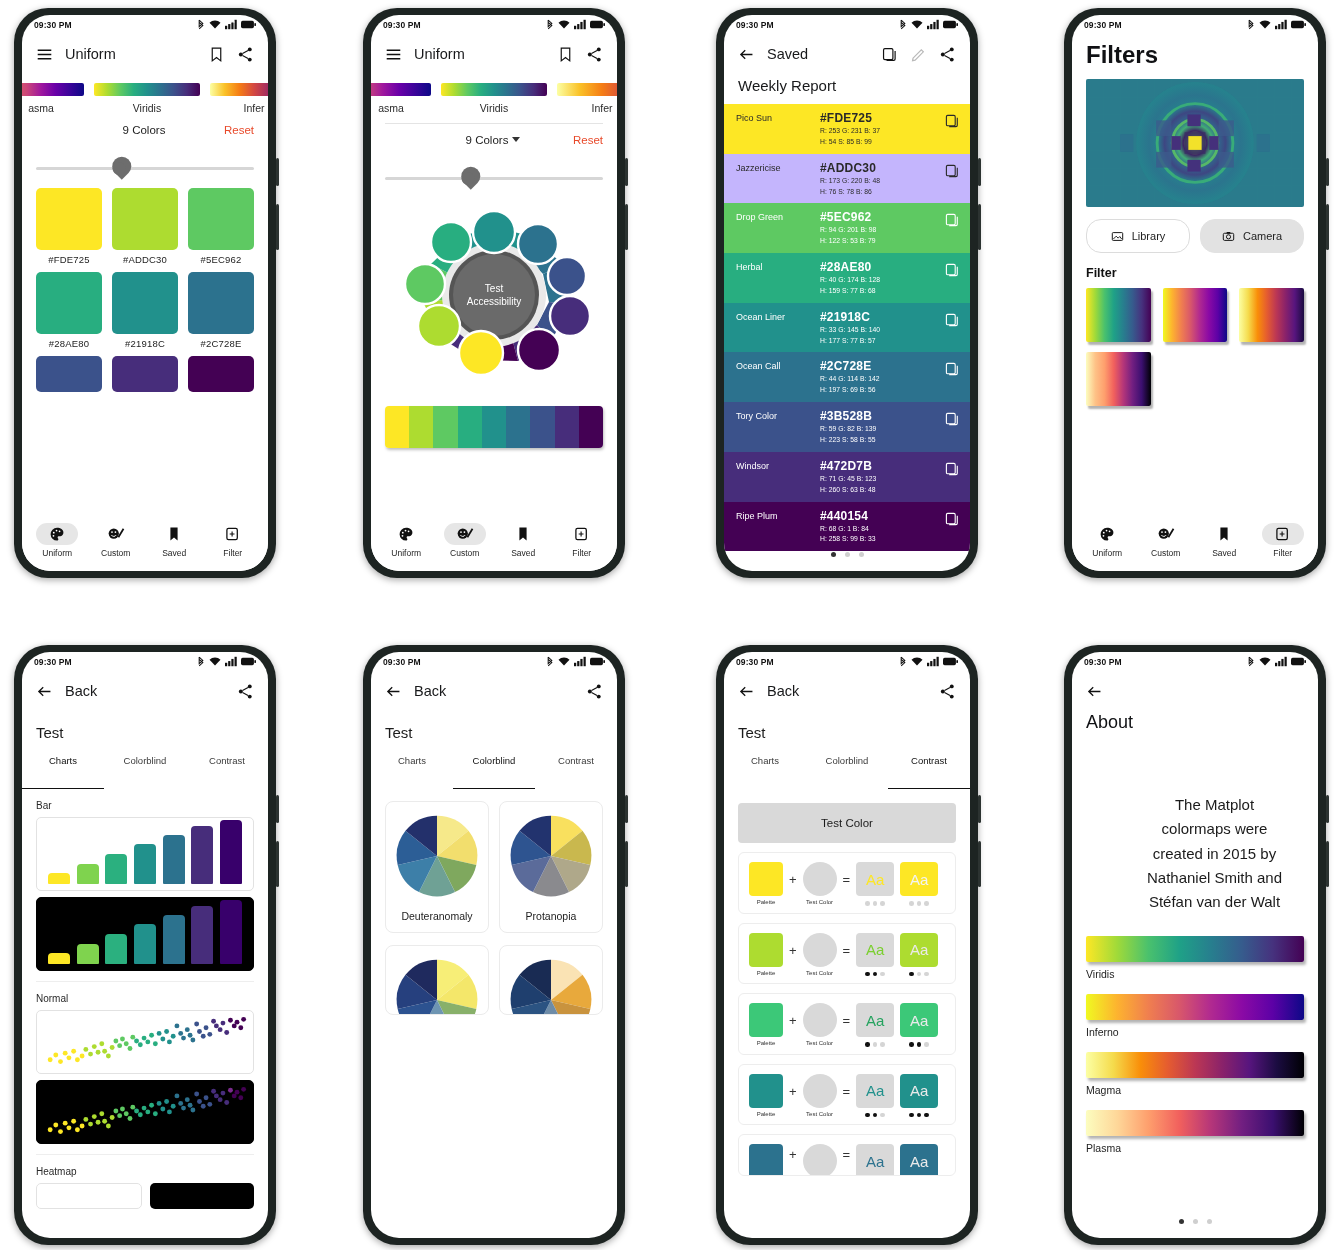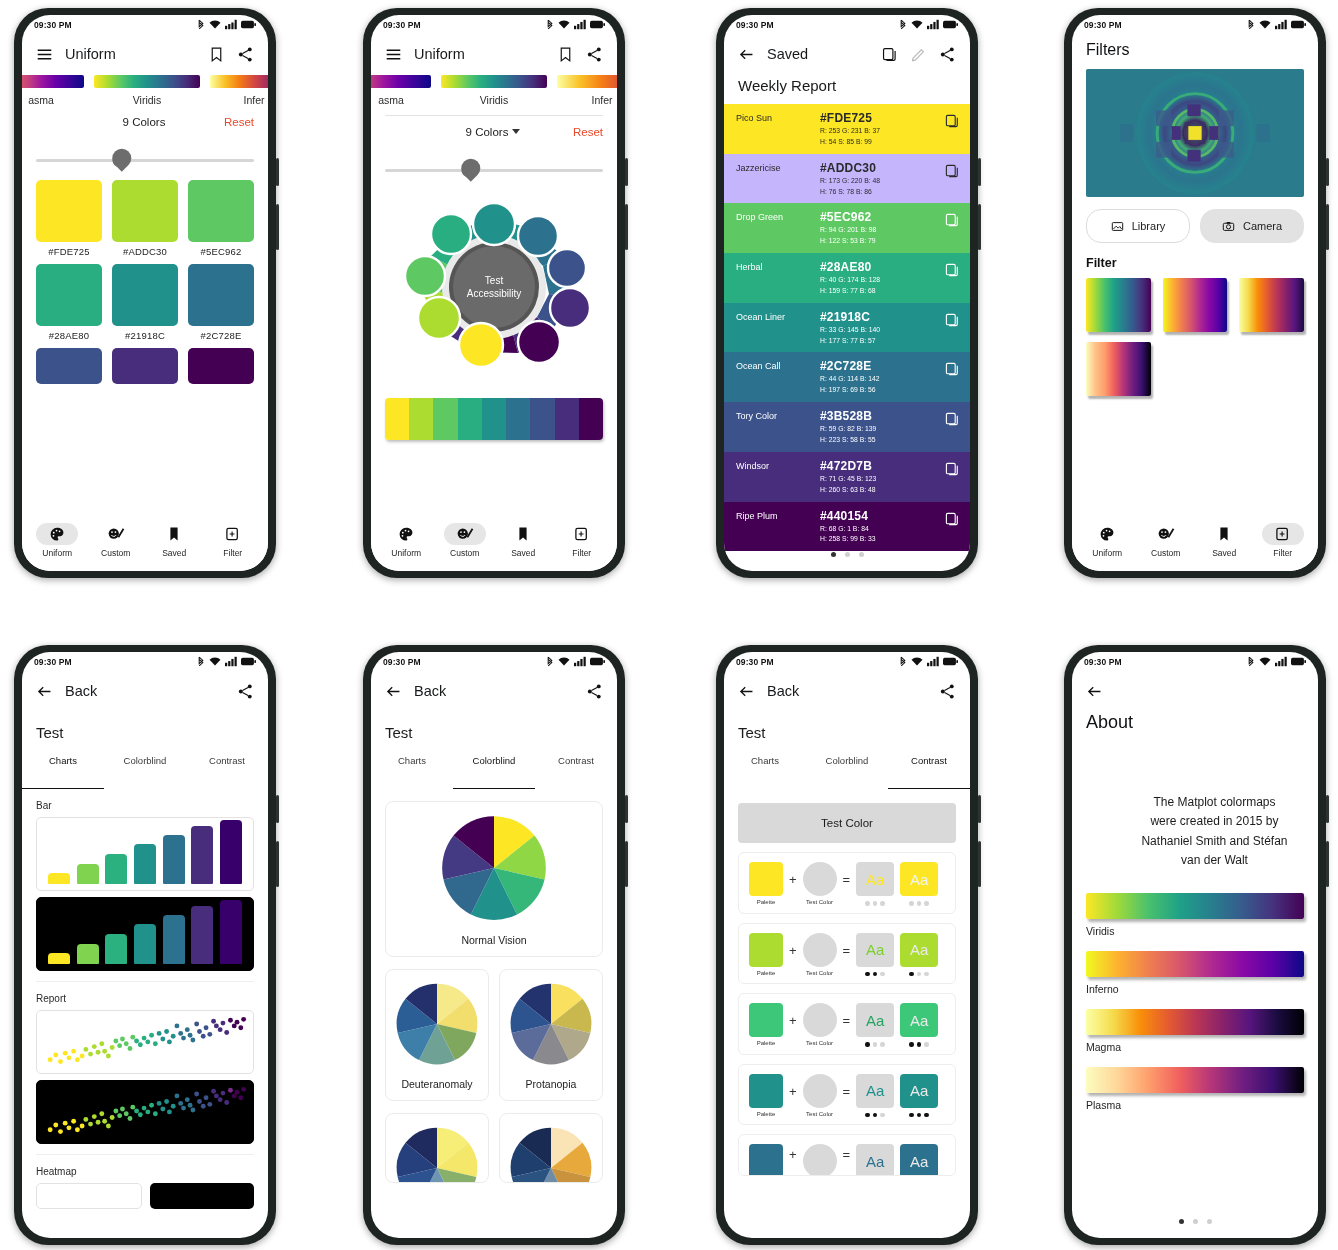--- a/index.html
+++ b/index.html
@@ -41,21 +41,21 @@
   .sb-ico { display: block; }
 
   
   .appbar { height: 38px; display: flex; align-items: center; padding: 0 14px; gap: 12px; }
   .appbar .ab-title { font-size: 14.5px; color: #18191b; font-weight: 400; }
   .appbar .spacer { flex: 1; }
   .ico { width: 17px; height: 17px; display: inline-block; flex: none; }
   .ico svg { display: block; width: 100%; height: 100%; }
 
   
-  .cmstrip { display: flex; align-items: flex-start; gap: 10px; padding: 0 0 0 0; margin-top: 2px; }
+  .cmstrip { display: flex; align-items: flex-start; gap: 10px; padding: 0 0 0 0; margin-top: 10px; }
   .cmitem { flex: none; text-align: center; }
   .cmbar { height: 13px; border-radius: 2px; }
   .cmlabel { font-size: 10.5px; color: #2b2b2b; margin-top: 6px; }
   .divider { height: 1px; background: #e4e4e4; margin: 9px 14px 0; }
 
   
   .countrow { display: flex; align-items: center; padding: 0 14px; margin-top: 10px; }
   .countrow .cnt { flex: 1; text-align: center; font-size: 11.5px; color: #222; padding-left: 28px; }
   .caret { display:inline-block; width:0;height:0;border-left:4px solid transparent;border-right:4px solid transparent;border-top:5px solid #333; margin-left:4px; vertical-align: 2px;}
   .reset { font-size: 11.5px; color: #e8492a; }
@@ -105,21 +105,21 @@
   .sv-name { font-size: 9px; width: 84px; flex: none; padding-top: 2px; }
   .sv-mid { flex: 1; }
   .sv-hex { font-size: 12px; font-weight: 700; letter-spacing: .2px; }
   .sv-sub { font-size: 6.8px; line-height: 1.45; margin-top: 1px; }
   .sv-copy { width: 16px; flex: none; padding-top: 2px; }
   .dots { position: absolute; bottom: 14px; left: 0; right: 0; display: flex; justify-content: center; gap: 9px; }
   .dot { width: 5px; height: 5px; border-radius: 50%; background: #cfcfcf; }
   .dot.on { background: #333; }
 
   
-  .h1 { font-size: 16px; font-weight: 400; color: #101114; padding: 6px 14px 0; }
+  .h1 { font-size: 24px; font-weight: 700; color: #101114; padding: 6px 14px 0; }
   .preview { margin: 10px 14px 0; height: 128px; border-radius: 2px; overflow: hidden; position: relative; }
   .btnrow { display: flex; gap: 10px; padding: 12px 14px 0; }
   .obtn { flex: 1; height: 34px; border: 1px solid #dcdcdc; border-radius: 15px; display: flex; align-items: center; justify-content: center; gap: 8px; font-size: 11px; color: #1d1d1d; background: #fff; }
   .obtn.fill { background: #e2e2e2; border-color: #e2e2e2; }
   .h2 { font-size: 12.5px; font-weight: 700; color: #111; padding: 13px 14px 0; }
   .filtergrid { display: grid; grid-template-columns: repeat(3, 1fr); gap: 10px 12px; padding: 8px 14px 0; }
   .fthumb { height: 54px; border-radius: 2px; box-shadow: 2px 3px 2px rgba(0,0,0,.3); }
   .testtitle { font-size: 15px; color: #1c1c1c; padding: 14px 14px 0; }
   .tabs { display: flex; margin-top: 14px; }
   .tab { flex: 1; text-align: center; font-size: 9.5px; color: #3b3b3b; padding-bottom: 22px; border-bottom: 1.6px solid transparent; }
@@ -144,21 +144,21 @@
   .cbox .ci { width: 34px; height: 34px; border-radius: 50%; background: #d9d9d9; }
   .cbox .cl { font-size: 6px; color: #333; margin-top: 3px; }
   .op { font-size: 13px; color: #333; align-self: center; padding-bottom: 8px; }
   .aabox { text-align: center; }
   .aabox .aa { width: 38px; height: 34px; border-radius: 4px; display: flex; align-items: center; justify-content: center; font-size: 15px; }
   .pips { display: flex; gap: 3px; justify-content: center; margin-top: 5px; }
   .pip { width: 4.5px; height: 4.5px; border-radius: 50%; background: #d5d5d5; }
   .pip.on { background: #111; }
 
   
-  .abouttext { text-align: center; font-size: 12px; line-height: 1.62; color: #1b1b1b; padding: 60px 30px 0; margin-left: 39px; }
+  .abouttext { text-align: center; font-size: 15px; line-height: 1.62; color: #1b1b1b; padding: 60px 30px 0; margin-left: 39px; }
   .rampwrap { padding: 0 14px; margin-top: 22px; }
   .ramp { height: 26px; border-radius: 2px; box-shadow: 2px 3px 3px rgba(0,0,0,.3); }
   .ramplabel { font-size: 10.5px; color: #1d1d1d; margin: 6px 0 14px; }
 </style>
 </head>
 <body>
 
 <div class="board">
 
   <div class="phone" style="left:14px; top:8px;">
@@ -883,21 +883,21 @@
           <i style="height:20px;background:#7FD34E"></i>
           <i style="height:30px;background:#2BB07F"></i>
           <i style="height:40px;background:#21918C"></i>
           <i style="height:49px;background:#2C728E"></i>
           <i style="height:58px;background:#472D7B"></i>
           <i style="height:64px;background:#38006B"></i>
         </div>
       </div>
       <div class="hdiv"></div>
 
-      <div class="sectlabel">Report</div>
+      <div class="sectlabel">Normal</div>
       <div class="card">
         <svg width="100%" height="58" viewBox="0 0 230 58">
           <g>
             <circle cx="14" cy="50" r="2.6" fill="#FDE725"></circle>
               <circle cx="20" cy="45" r="2.6" fill="#FDE725"></circle>
               <circle cx="25" cy="52" r="2.6" fill="#FDE725"></circle>
               <circle cx="30" cy="43" r="2.6" fill="#FDE725"></circle>
               <circle cx="34" cy="48" r="2.6" fill="#FDE725"></circle>
               <circle cx="39" cy="41" r="2.6" fill="#FDE725"></circle>
               <circle cx="43" cy="50" r="2.6" fill="#FDE725"></circle>
@@ -1065,34 +1065,20 @@
       </div>
 
       <div class="testtitle">Test</div>
 
       <div class="tabs">
         <div class="tab">Charts</div>
         <div class="tab on">Colorblind</div>
         <div class="tab">Contrast</div>
       </div>
 
-      <div class="pcard">
-        <svg width="108" height="108" viewBox="0 0 100 100">
-          <g transform="translate(50,50)">
-            <path d="M0 0 L0 -48 A48 48 0 0 1 37.5 -30 Z" fill="#FDE725"></path>
-            <path d="M0 0 L37.5 -30 A48 48 0 0 1 46.8 10.6 Z" fill="#8FD744"></path>
-            <path d="M0 0 L46.8 10.6 A48 48 0 0 1 21.4 43 Z" fill="#35B779"></path>
-            <path d="M0 0 L21.4 43 A48 48 0 0 1 -21.4 43 Z" fill="#21918C"></path>
-            <path d="M0 0 L-21.4 43 A48 48 0 0 1 -46.8 10.6 Z" fill="#31688E"></path>
-            <path d="M0 0 L-46.8 10.6 A48 48 0 0 1 -37.5 -30 Z" fill="#443A83"></path>
-            <path d="M0 0 L-37.5 -30 A48 48 0 0 1 0 -48 Z" fill="#440154"></path>
-          </g>
-        </svg>
-        <div class="pclabel">Normal Vision</div>
-      </div>
 
       <div class="pgrid">
         <div class="pcard">
           <svg width="84" height="84" viewBox="0 0 100 100">
             <g transform="translate(50,50)">
               <path d="M0 0 L0 -48 A48 48 0 0 1 37.5 -30 Z" fill="#F6E98A"></path>
               <path d="M0 0 L37.5 -30 A48 48 0 0 1 46.8 10.6 Z" fill="#F2DE6D"></path>
               <path d="M0 0 L46.8 10.6 A48 48 0 0 1 21.4 43 Z" fill="#7FA85E"></path>
               <path d="M0 0 L21.4 43 A48 48 0 0 1 -21.4 43 Z" fill="#6FA195"></path>
               <path d="M0 0 L-21.4 43 A48 48 0 0 1 -46.8 10.6 Z" fill="#3D7FA8"></path>

